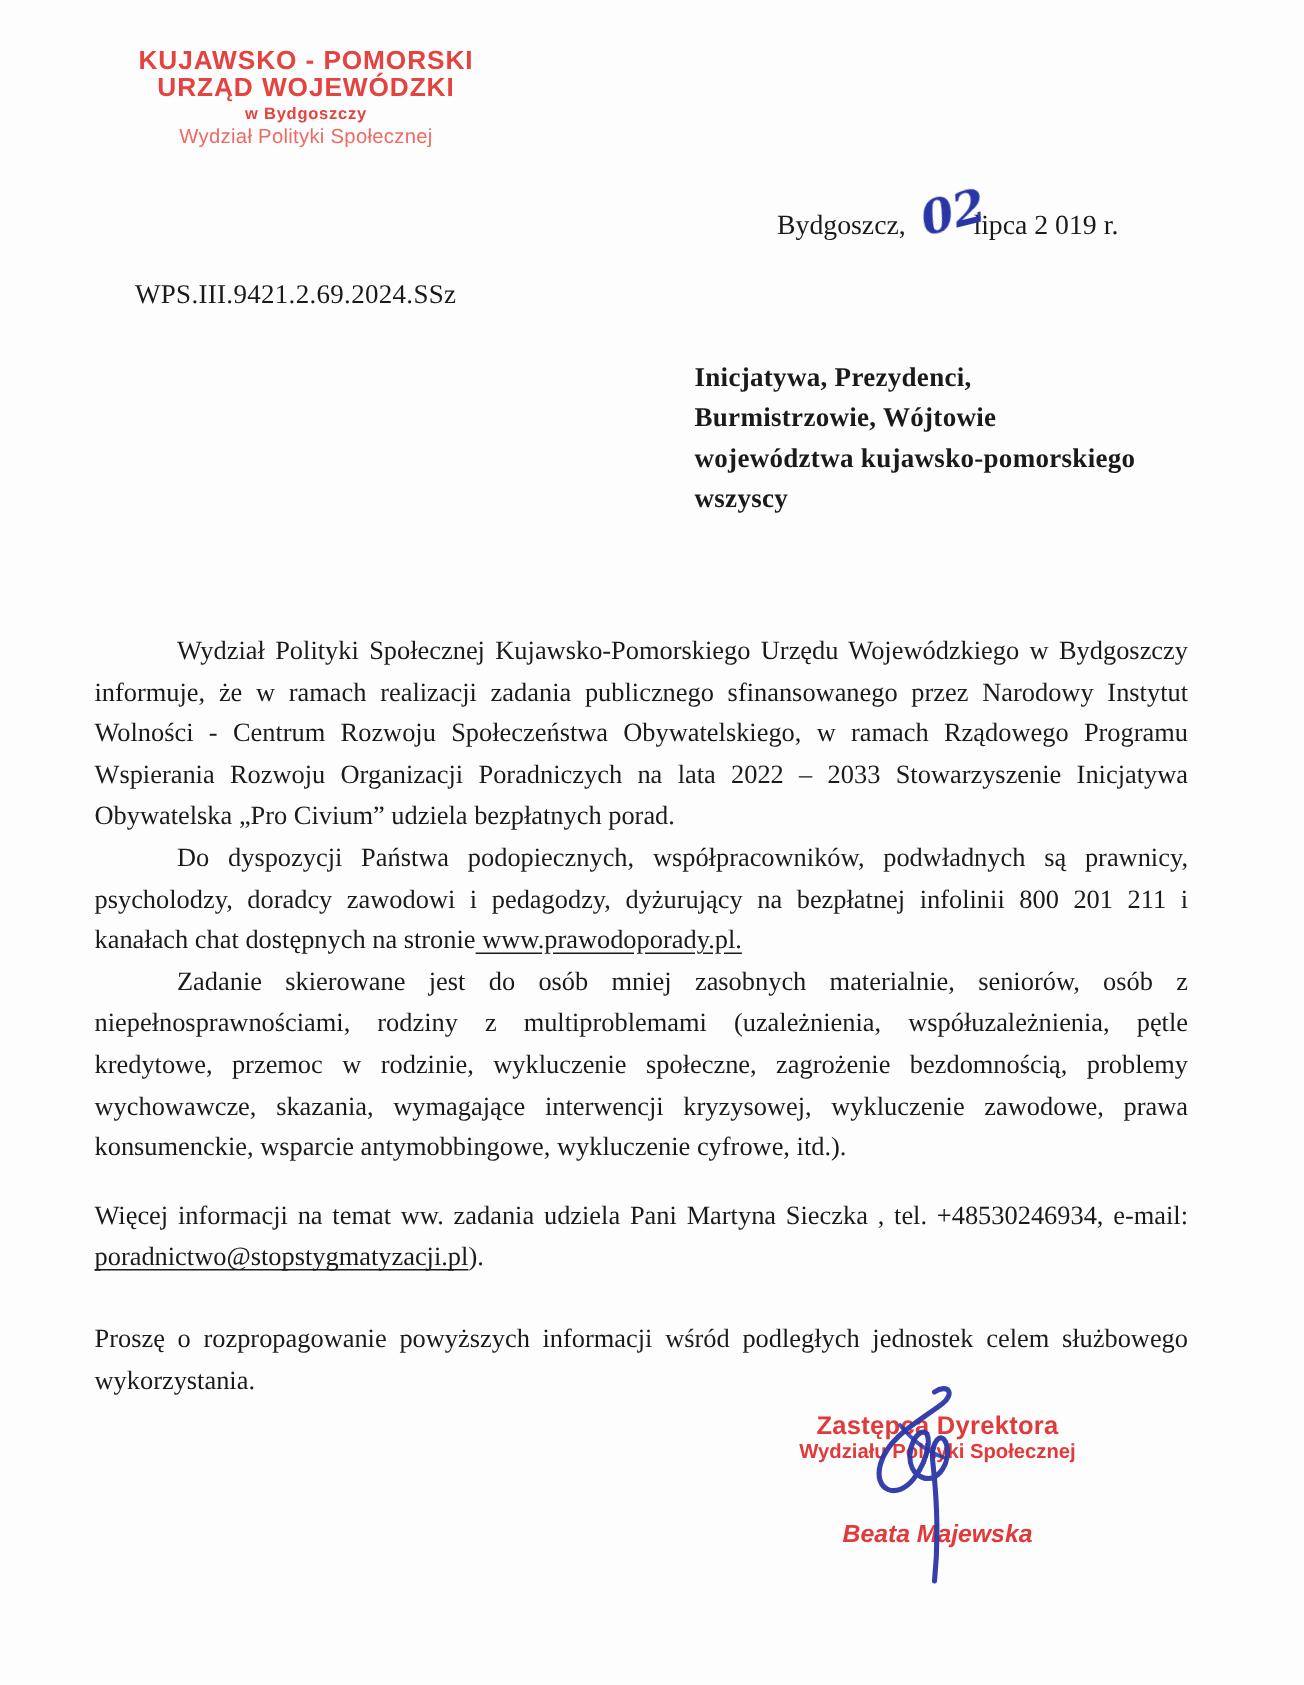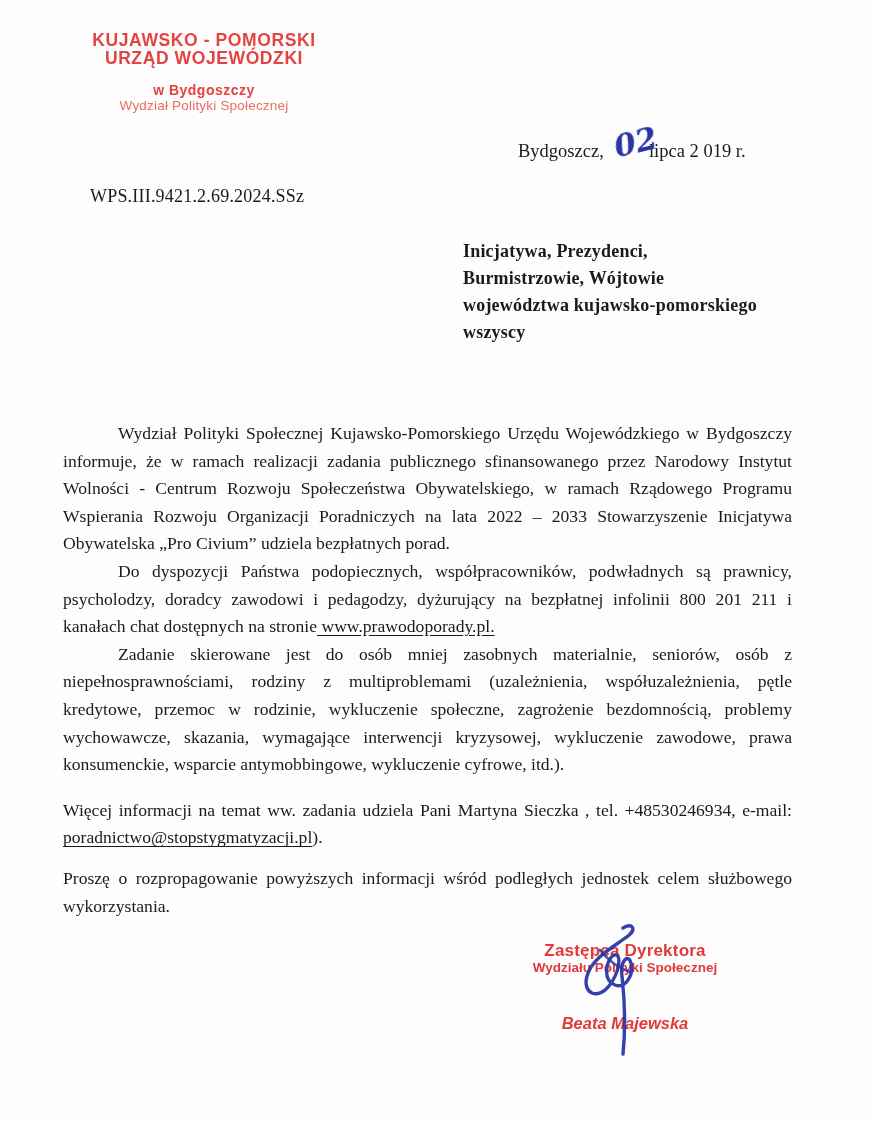--- a/index.html
+++ b/index.html
@@ -12,21 +12,21 @@
   }
   .abs{position:absolute;}
 
   
   .letterhead{
     left:58px;top:32px;width:292px;text-align:center;
     font-family:"Liberation Sans", sans-serif;
     line-height:1.02;
   }
   .lh-1,.lh-2{font-size:17.5px;font-weight:bold;letter-spacing:.6px;}
-  .lh-3{font-size:14px;font-weight:bold;margin-top:15px;letter-spacing:.5px;}
+  .lh-3{font-size:11px;font-weight:bold;margin-top:3px;letter-spacing:.5px;}
   .lh-4{font-size:13.5px;margin-top:2px;letter-spacing:.2px;filter:blur(.3px);}
 
   
   .dateline{
     left:518px;top:128px;width:280px;
     font-size:18.5px;white-space:nowrap;
   }
   .hand-day{
     display:inline-block;position:relative;top:-4px;
     margin:0 -8px 0 10px;
@@ -50,21 +50,21 @@
 
   
   .body-text{
     left:63px;top:420px;width:729px;
     font-size:17.6px;line-height:27.6px;
     text-align:justify;
   }
   .body-text p{margin:0;}
   .body-text p.indent{text-indent:55px;}
   .body-text p.gap{margin-top:18px;}
-  .body-text p.gap2{margin-top:13px;}
+  .body-text p.gap2{margin-top:27px;}
   .doc-link{text-decoration:underline;text-underline-offset:3px;}
 
   
   .sigblock{
     left:505px;top:942px;width:240px;text-align:center;
     font-family:"Liberation Sans", sans-serif;
     line-height:1.1;
   }
   .sig-title1{font-size:17px;font-weight:600;letter-spacing:.2px;filter:blur(.25px);}
   .sig-title2{font-size:13.5px;font-weight:600;margin-top:0px;filter:blur(.25px);}

